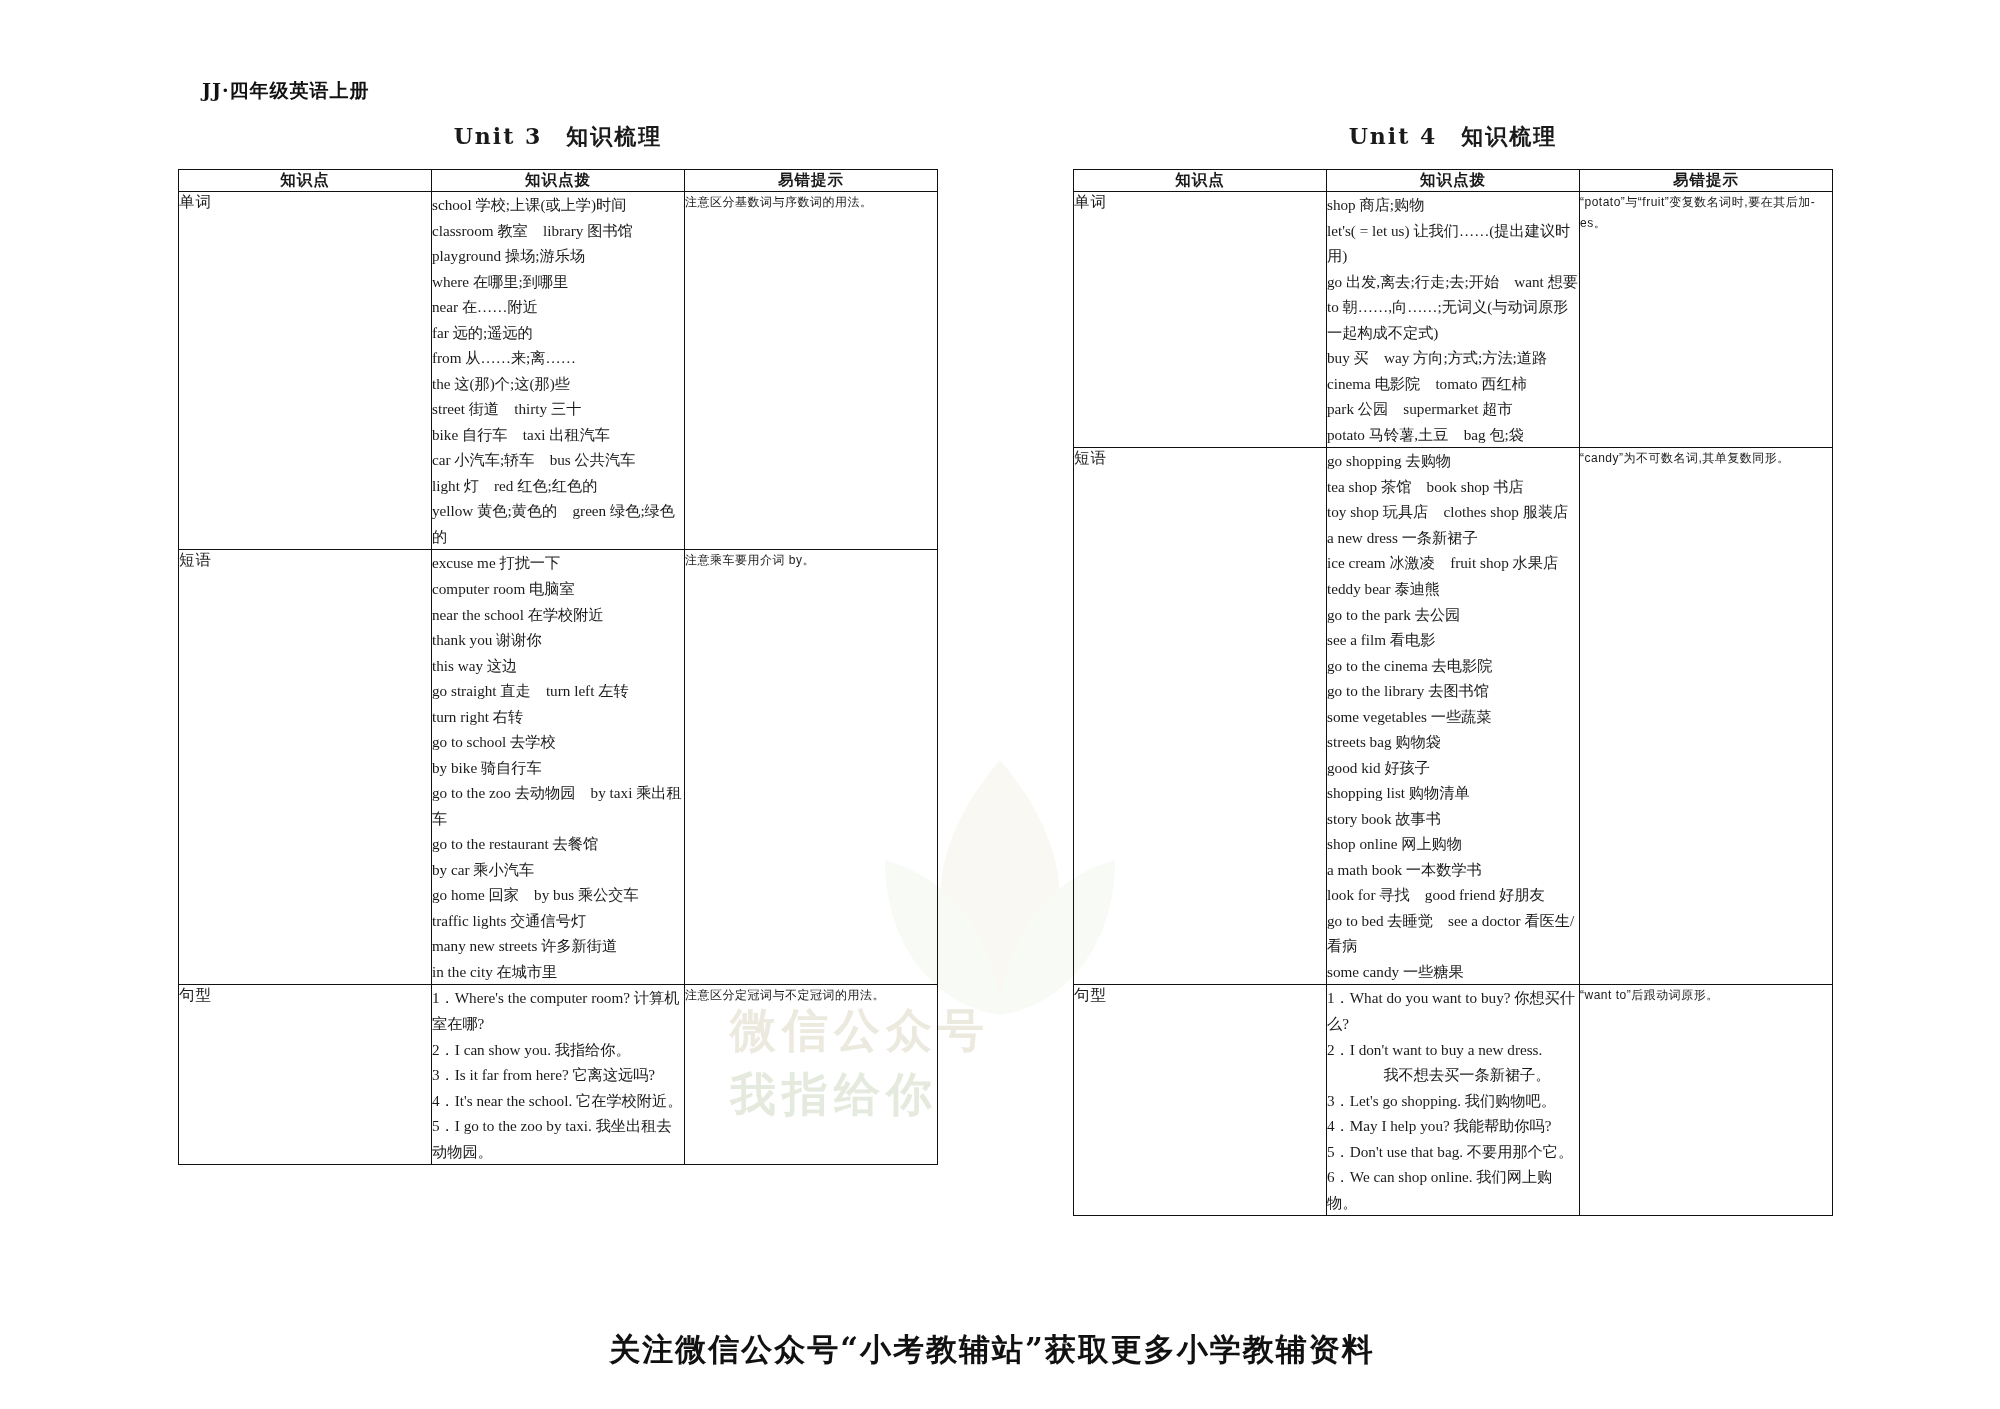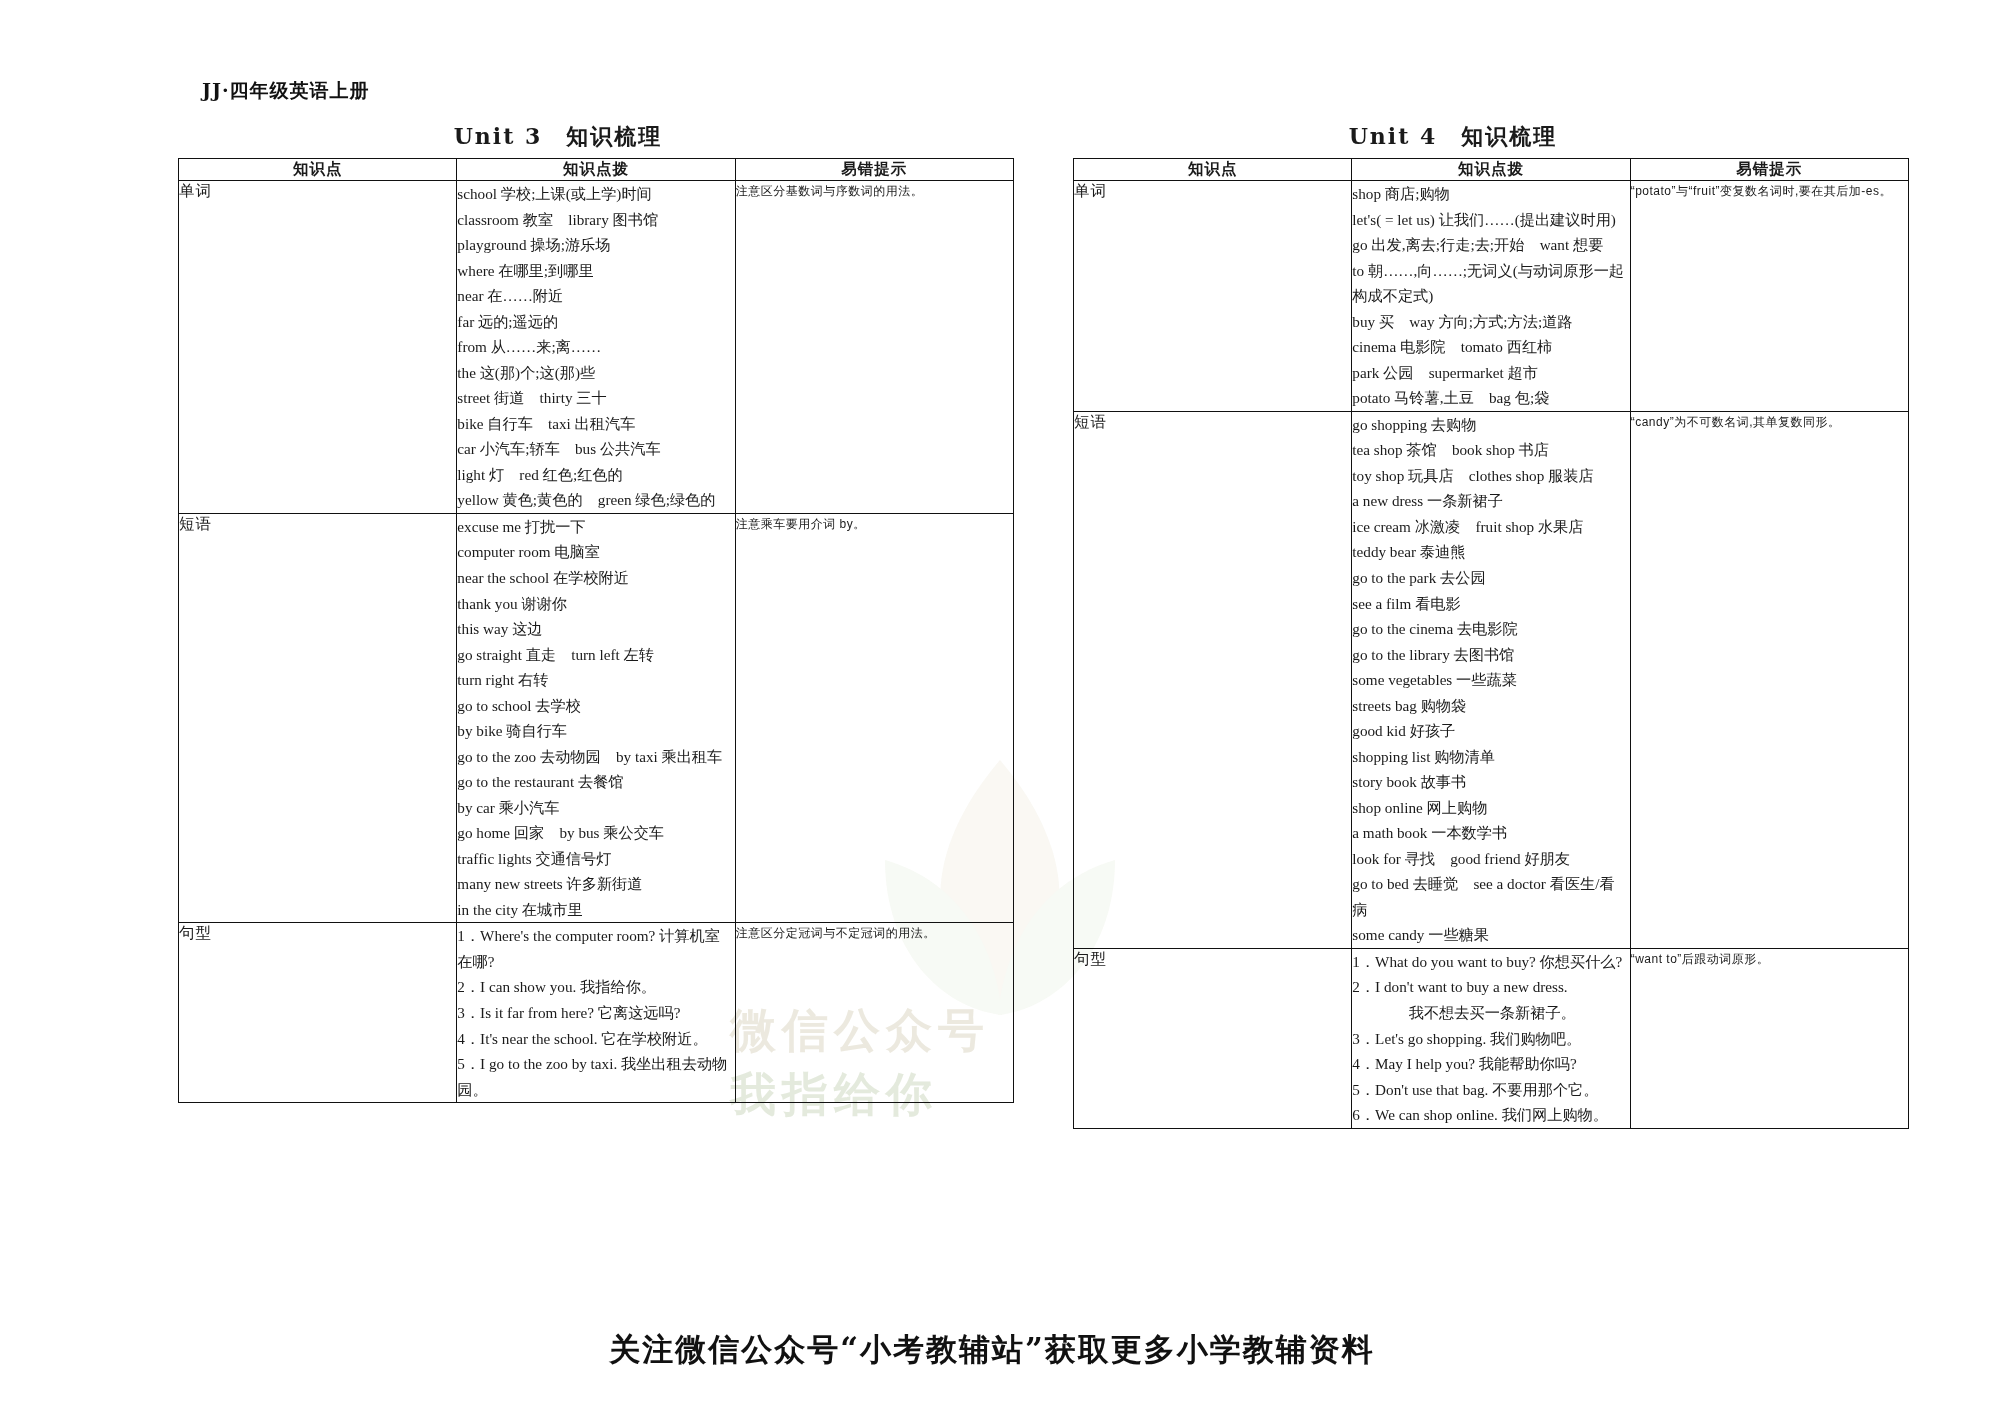--- a/index.html
+++ b/index.html
@@ -40,26 +40,26 @@
     justify-content: space-between;
   }
   .col {
     width: 760px;
   }
   .col-title {
     text-align: center;
     font-family: "DejaVu Serif", serif;
     font-weight: bold;
     font-size: 22px;
-    margin-bottom: 6px;
+    margin-bottom: 17px;
     letter-spacing: 2px;
   }
   table.kb {
     border-collapse: collapse;
-    width: 836px;
+    width: 760px;
     table-layout: fixed;
     padding-left: 24px;
   }
   table.kb td, table.kb th {
     border: 1px solid #111;
     vertical-align: top;
     padding: 0;
   }
   .hdr td {
     text-align: center;

